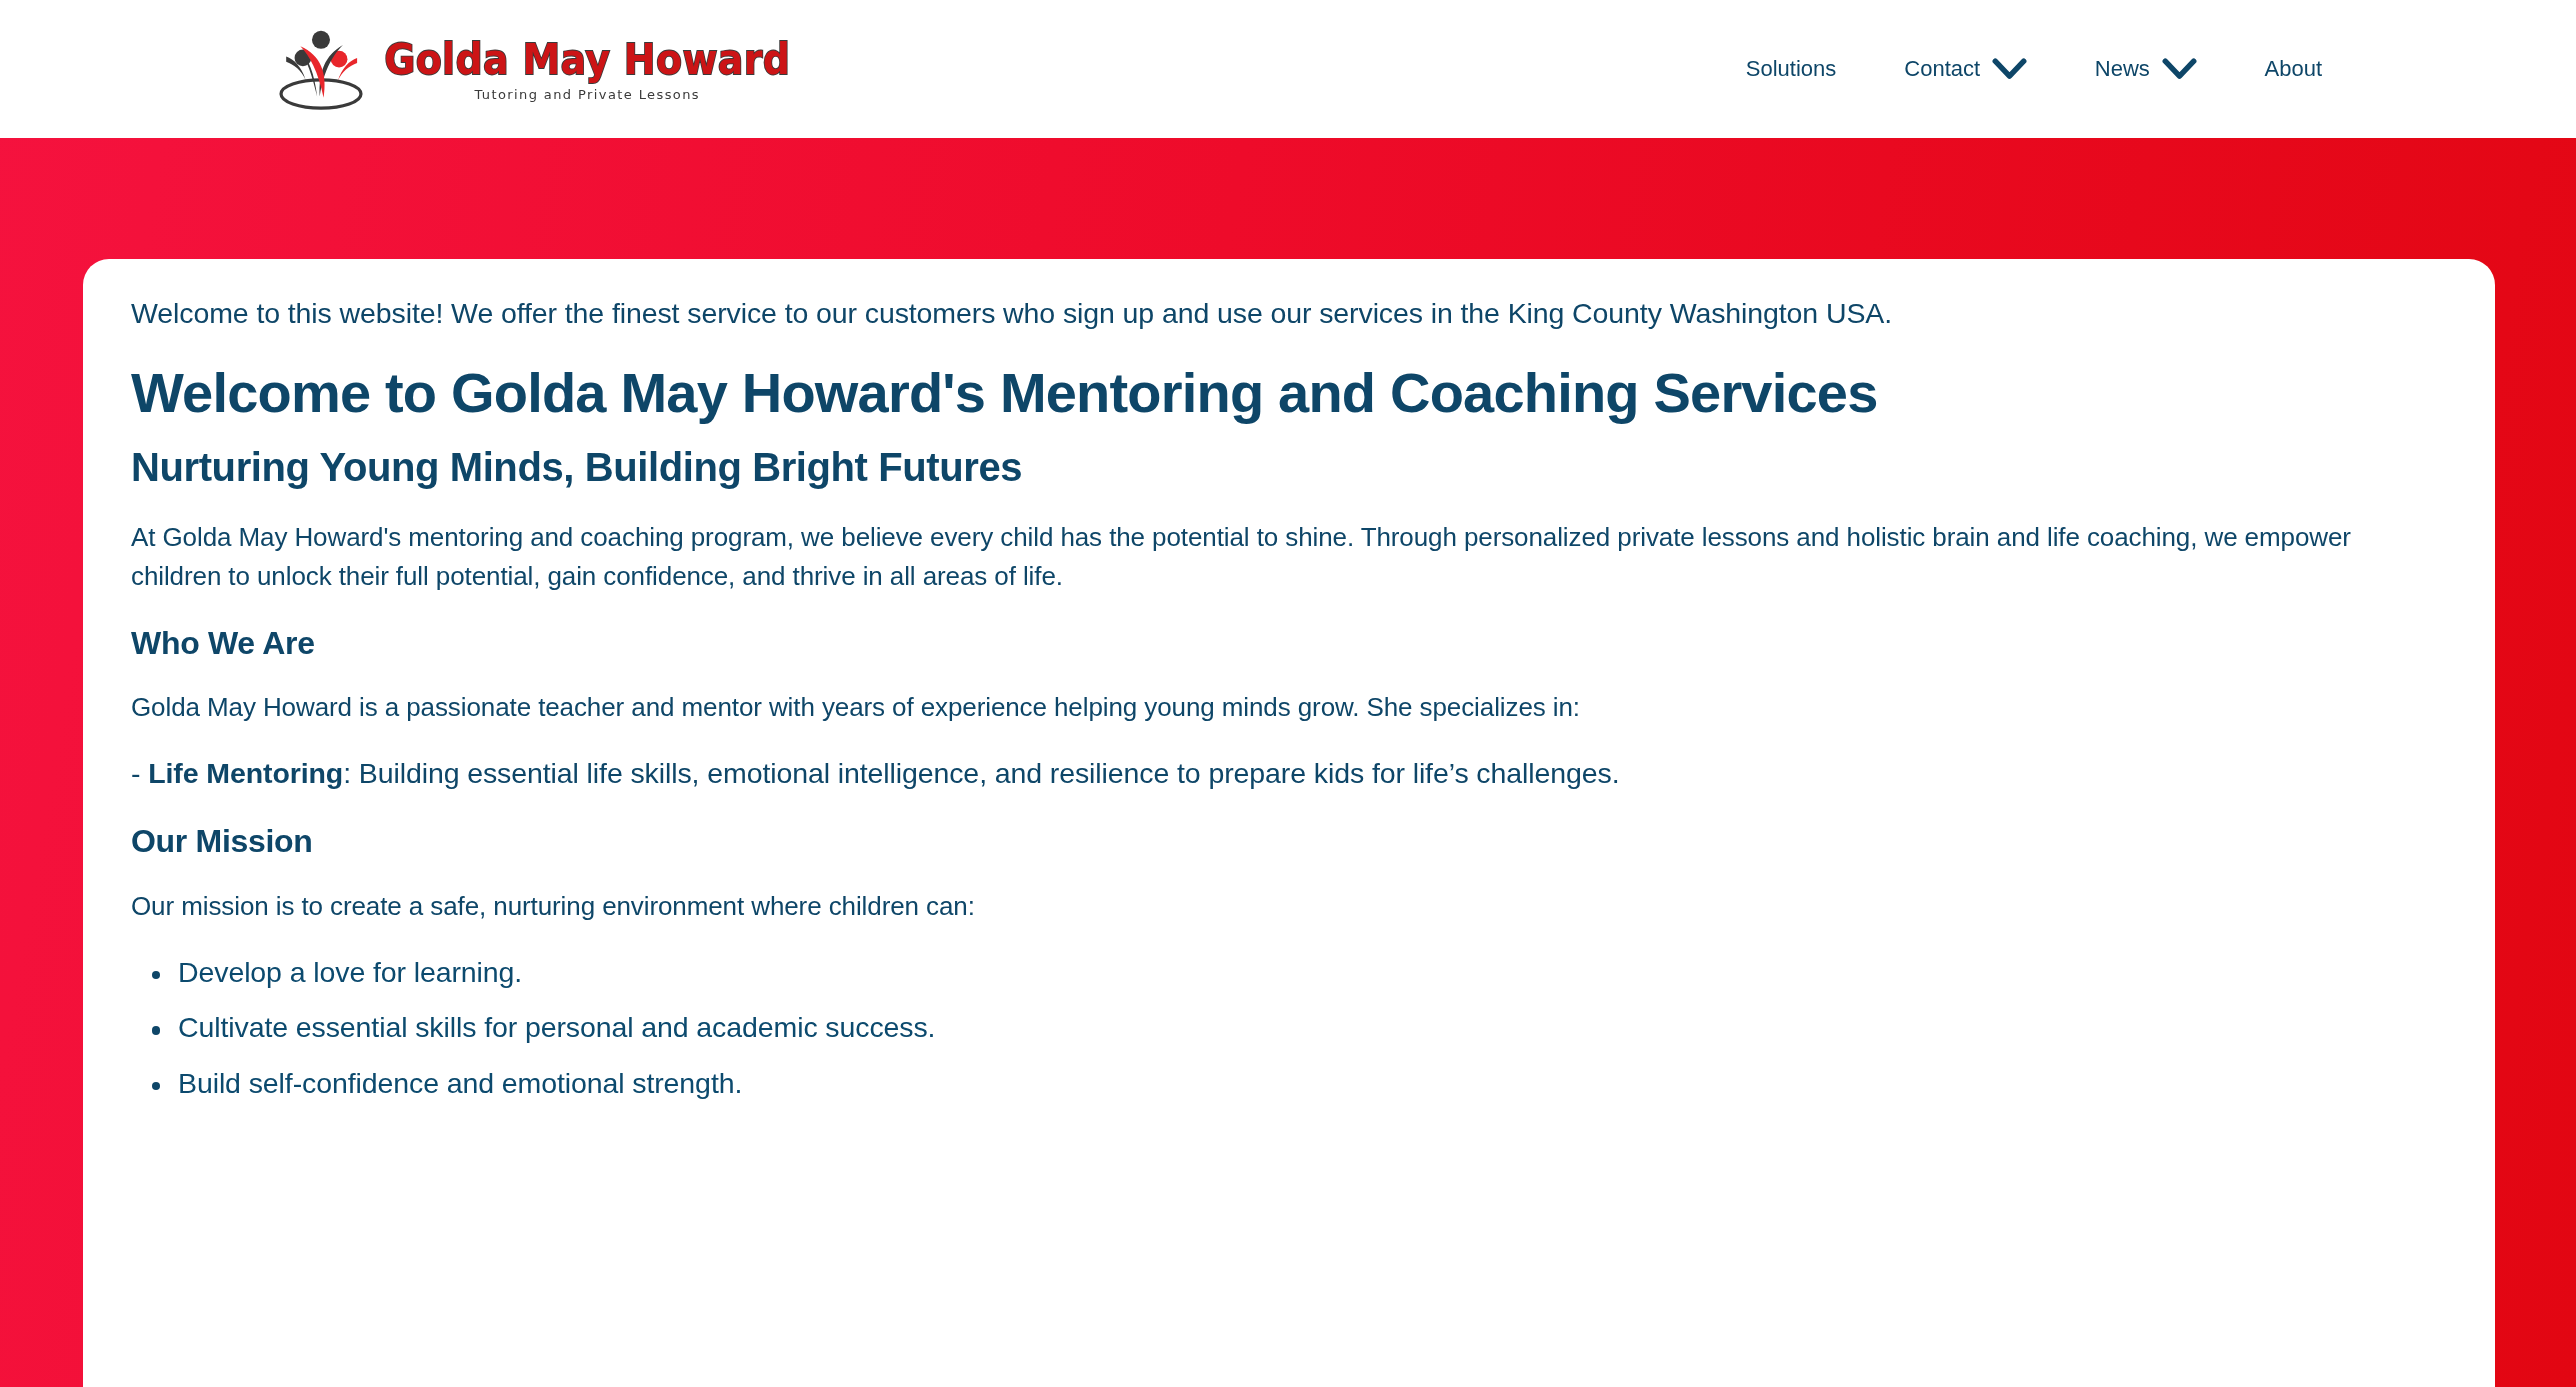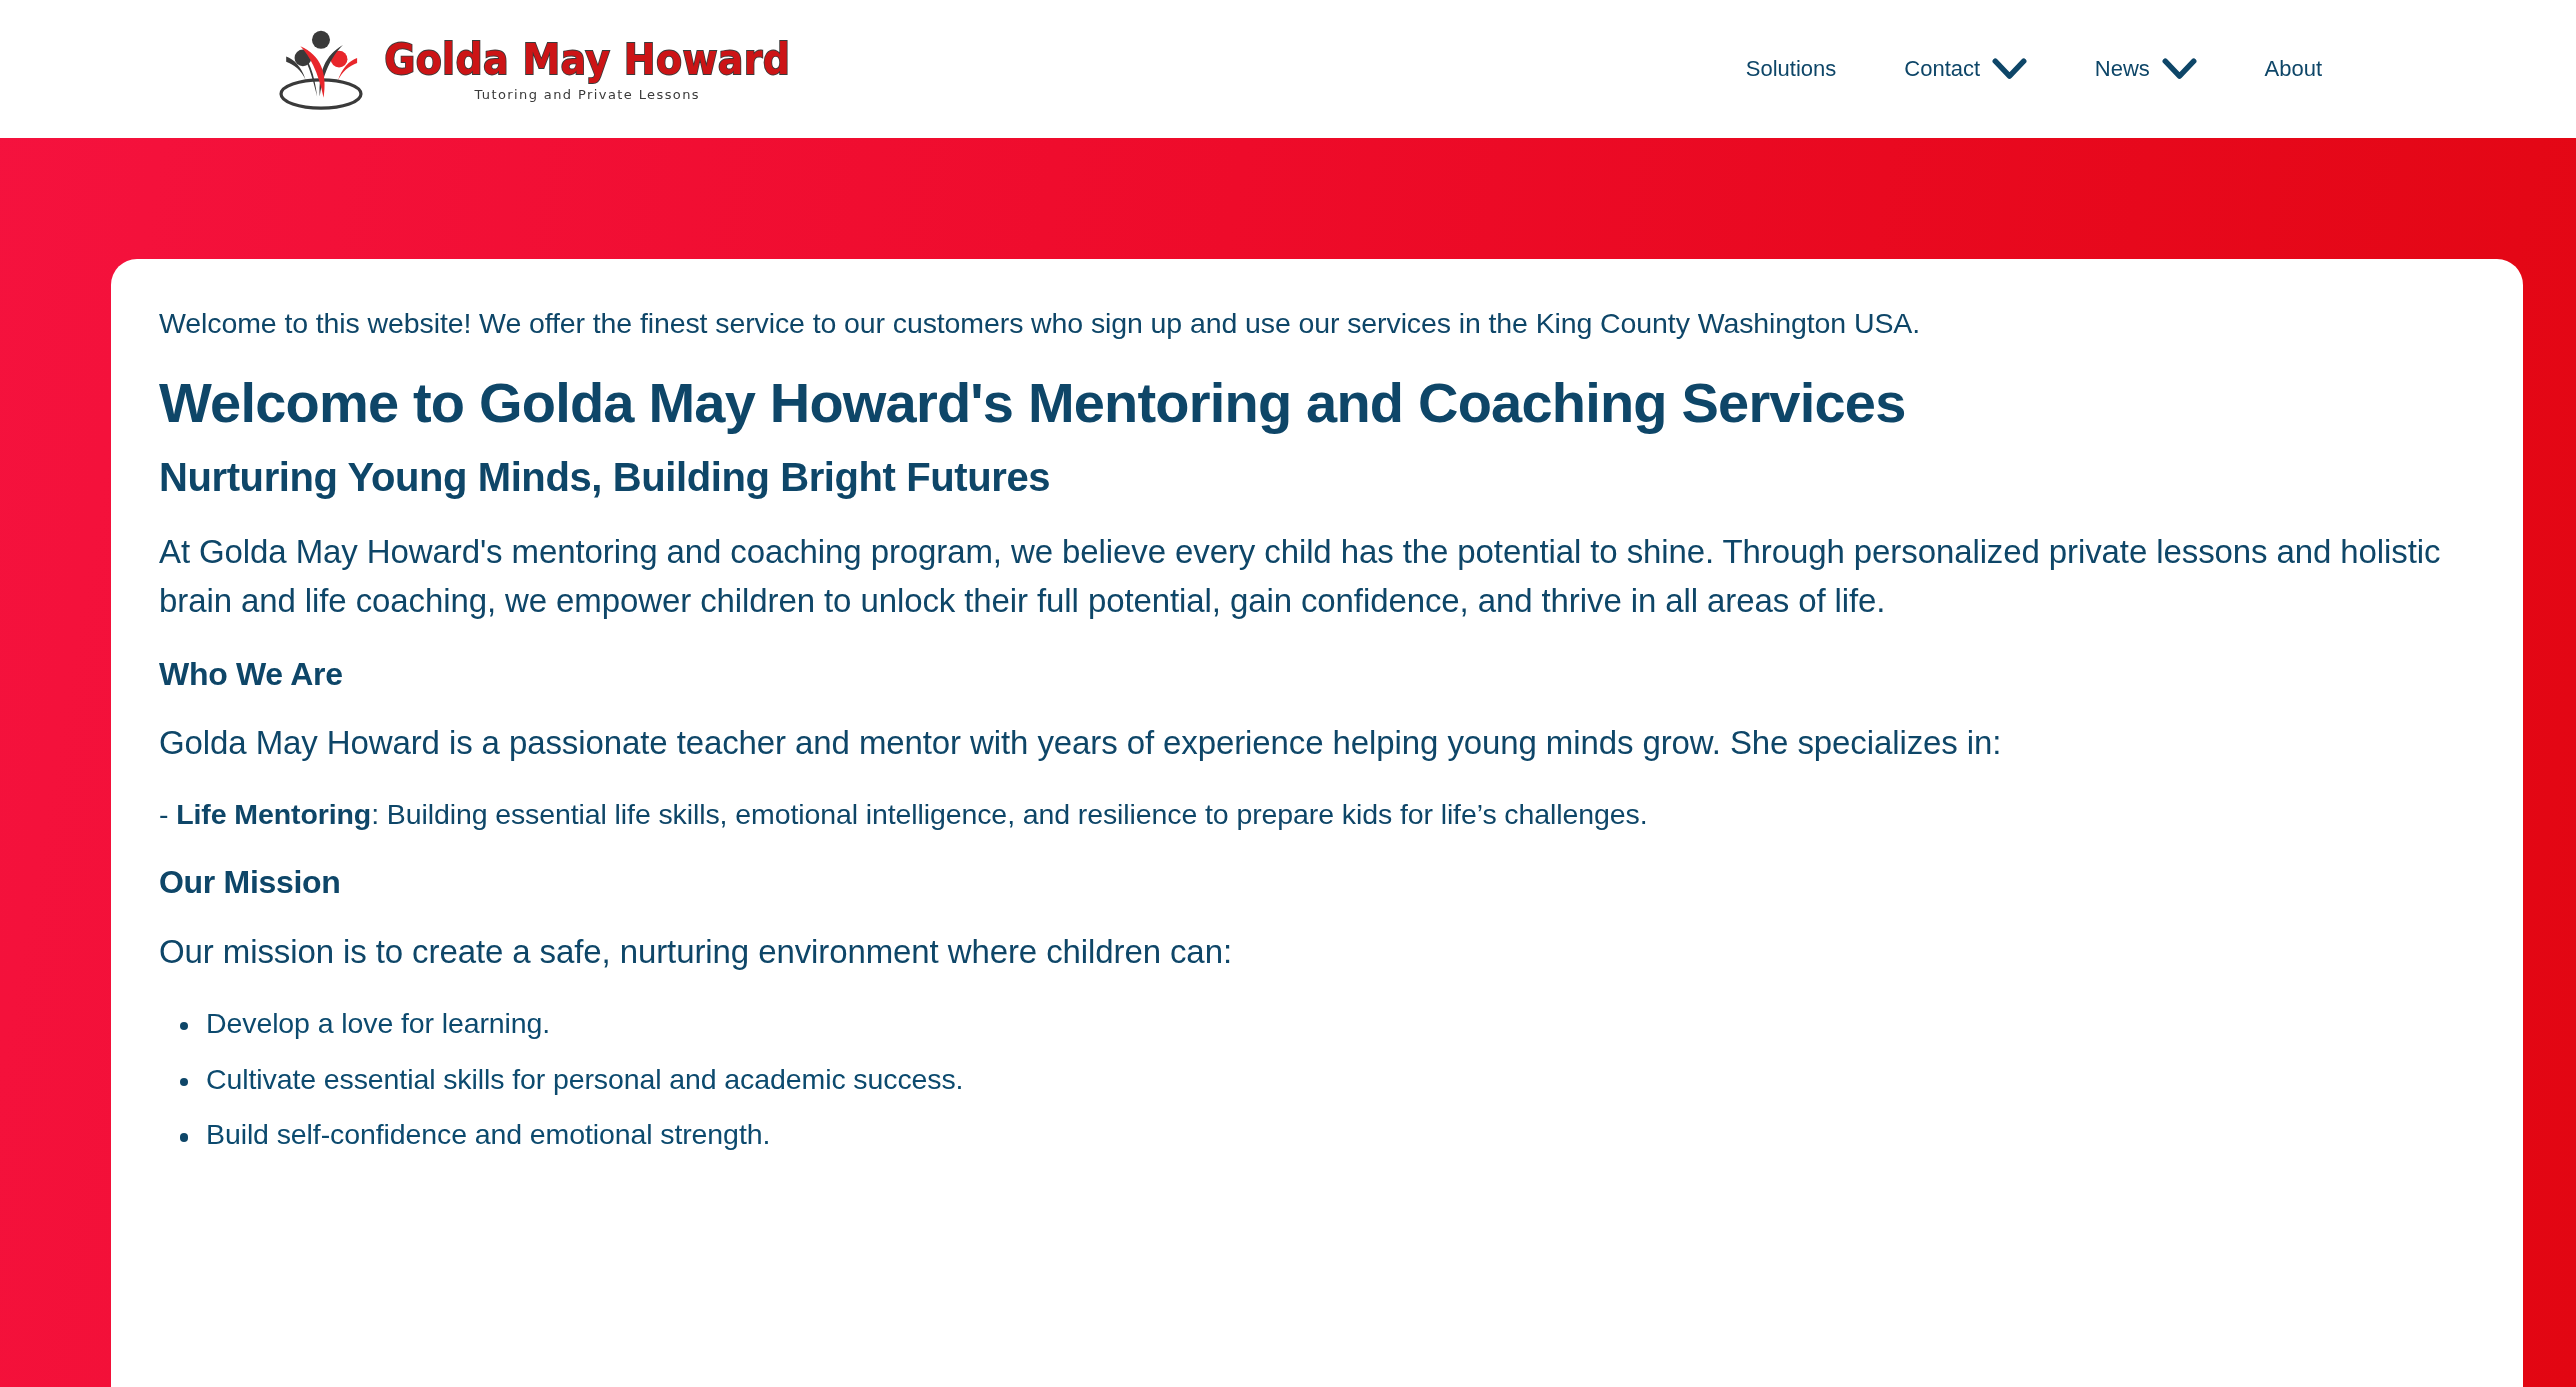--- a/index.html
+++ b/index.html
@@ -116,23 +116,22 @@
 
   
   #content-card {
     position: absolute;
     left: 83px;
     top: 259px;
     width: 2412px;
     min-height: 1128px;
     background: #ffffff;
     border-radius: 26px 26px 0 0;
-    padding: 44px 48px 26px 48px;
+    padding: 34px 48px 26px 48px;
     z-index: 5;
-    margin-left: 28px;
   }
 
   .intro-line {
     font-size: 28.5px;
     line-height: 1.45;
     color: #0E4668;
     margin-bottom: 26px;
     letter-spacing: -0.1px;
   }
 
@@ -148,21 +147,21 @@
   h2.page-subtitle {
     font-size: 40px;
     font-weight: 700;
     color: #0E4668;
     line-height: 1.2;
     letter-spacing: -0.4px;
     margin-bottom: 27px;
   }
 
   p.body-text {
-    font-size: 33px;
+    font-size: 26px;
     line-height: 1.48;
     color: #0E4668;
     letter-spacing: -0.1px;
     margin-bottom: 28.5px;
   }
 
   h3.section-heading {
     font-size: 32px;
     font-weight: 700;
     color: #0E4668;

